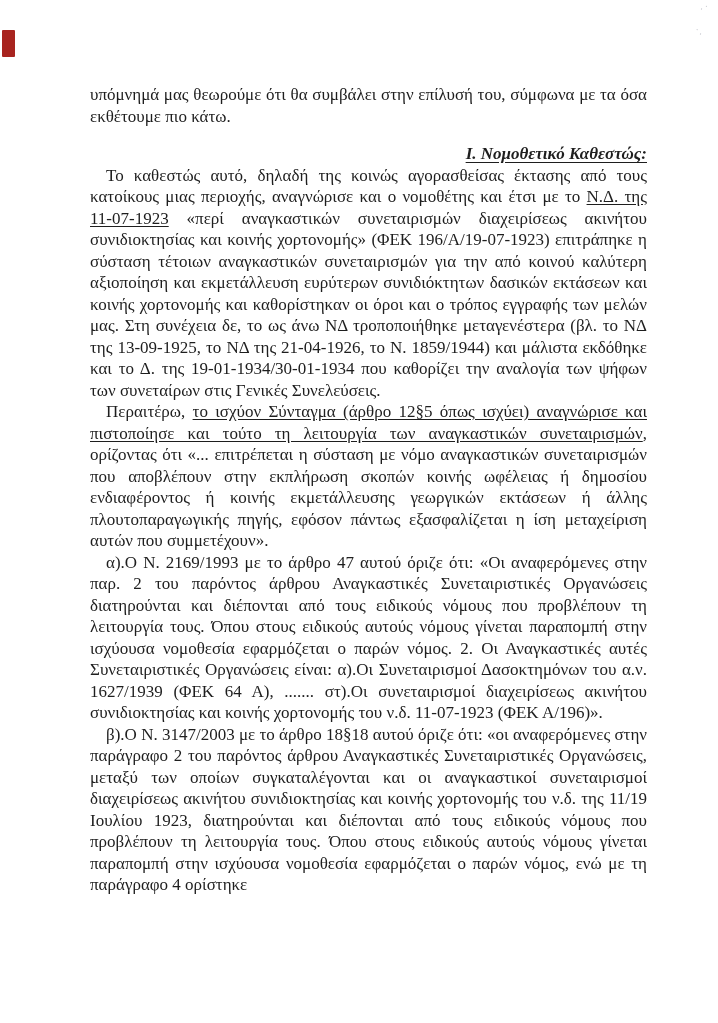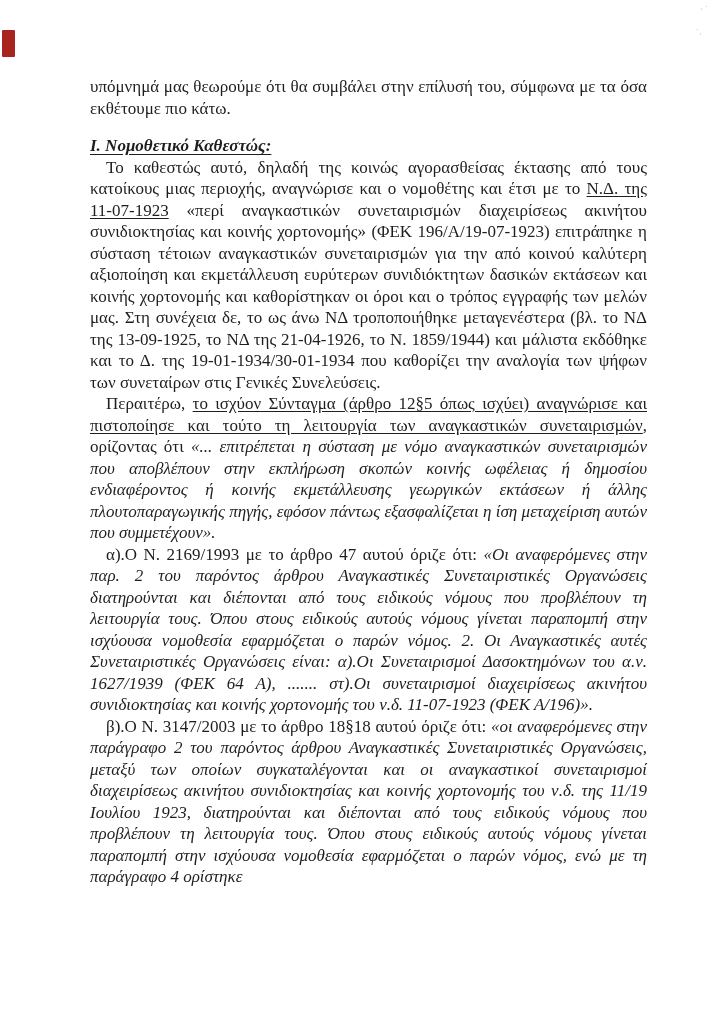--- a/index.html
+++ b/index.html
@@ -34,47 +34,47 @@
     font-family: "DejaVu Sans", sans-serif;
     transform: rotate(12deg);
     user-select: none;
   }
   .pencil-mark.m1 { right: 10px; top: 4px; }
   .pencil-mark.m2 { right: 16px; top: 28px; }
 
   .document-body {
     position: absolute;
     left: 90px;
-    top: 76px;
+    top: 84px;
     width: 557px;
     color: #1e1e1e;
     font-size: 17px;
     line-height: 21.5px;
     text-align: justify;
   }
   .para {
     margin: 0;
   }
   .para.indent {
     text-indent: 16px;
   }
   .section-heading {
     margin: 16px 0 0 0;
-    text-align: left;
+    text-align: right;
     font-weight: bold;
     font-style: italic;
   }
   .section-heading span {
     text-decoration: underline;
     text-underline-offset: 3px;
   }
   .seg-normal { }
   .seg-underline { text-decoration: underline; text-underline-offset: 2px; }
   .seg-bold { font-weight: normal; }
-  .seg-italic { font-style: italic; }
+  .seg-italic { }
 </style>
 </head>
 <body>
 
 <div class="page">
 
   <div class="red-mark"></div>
   <div class="pencil-mark m1">·˙</div>
   <div class="pencil-mark m2">˙·</div>
 

